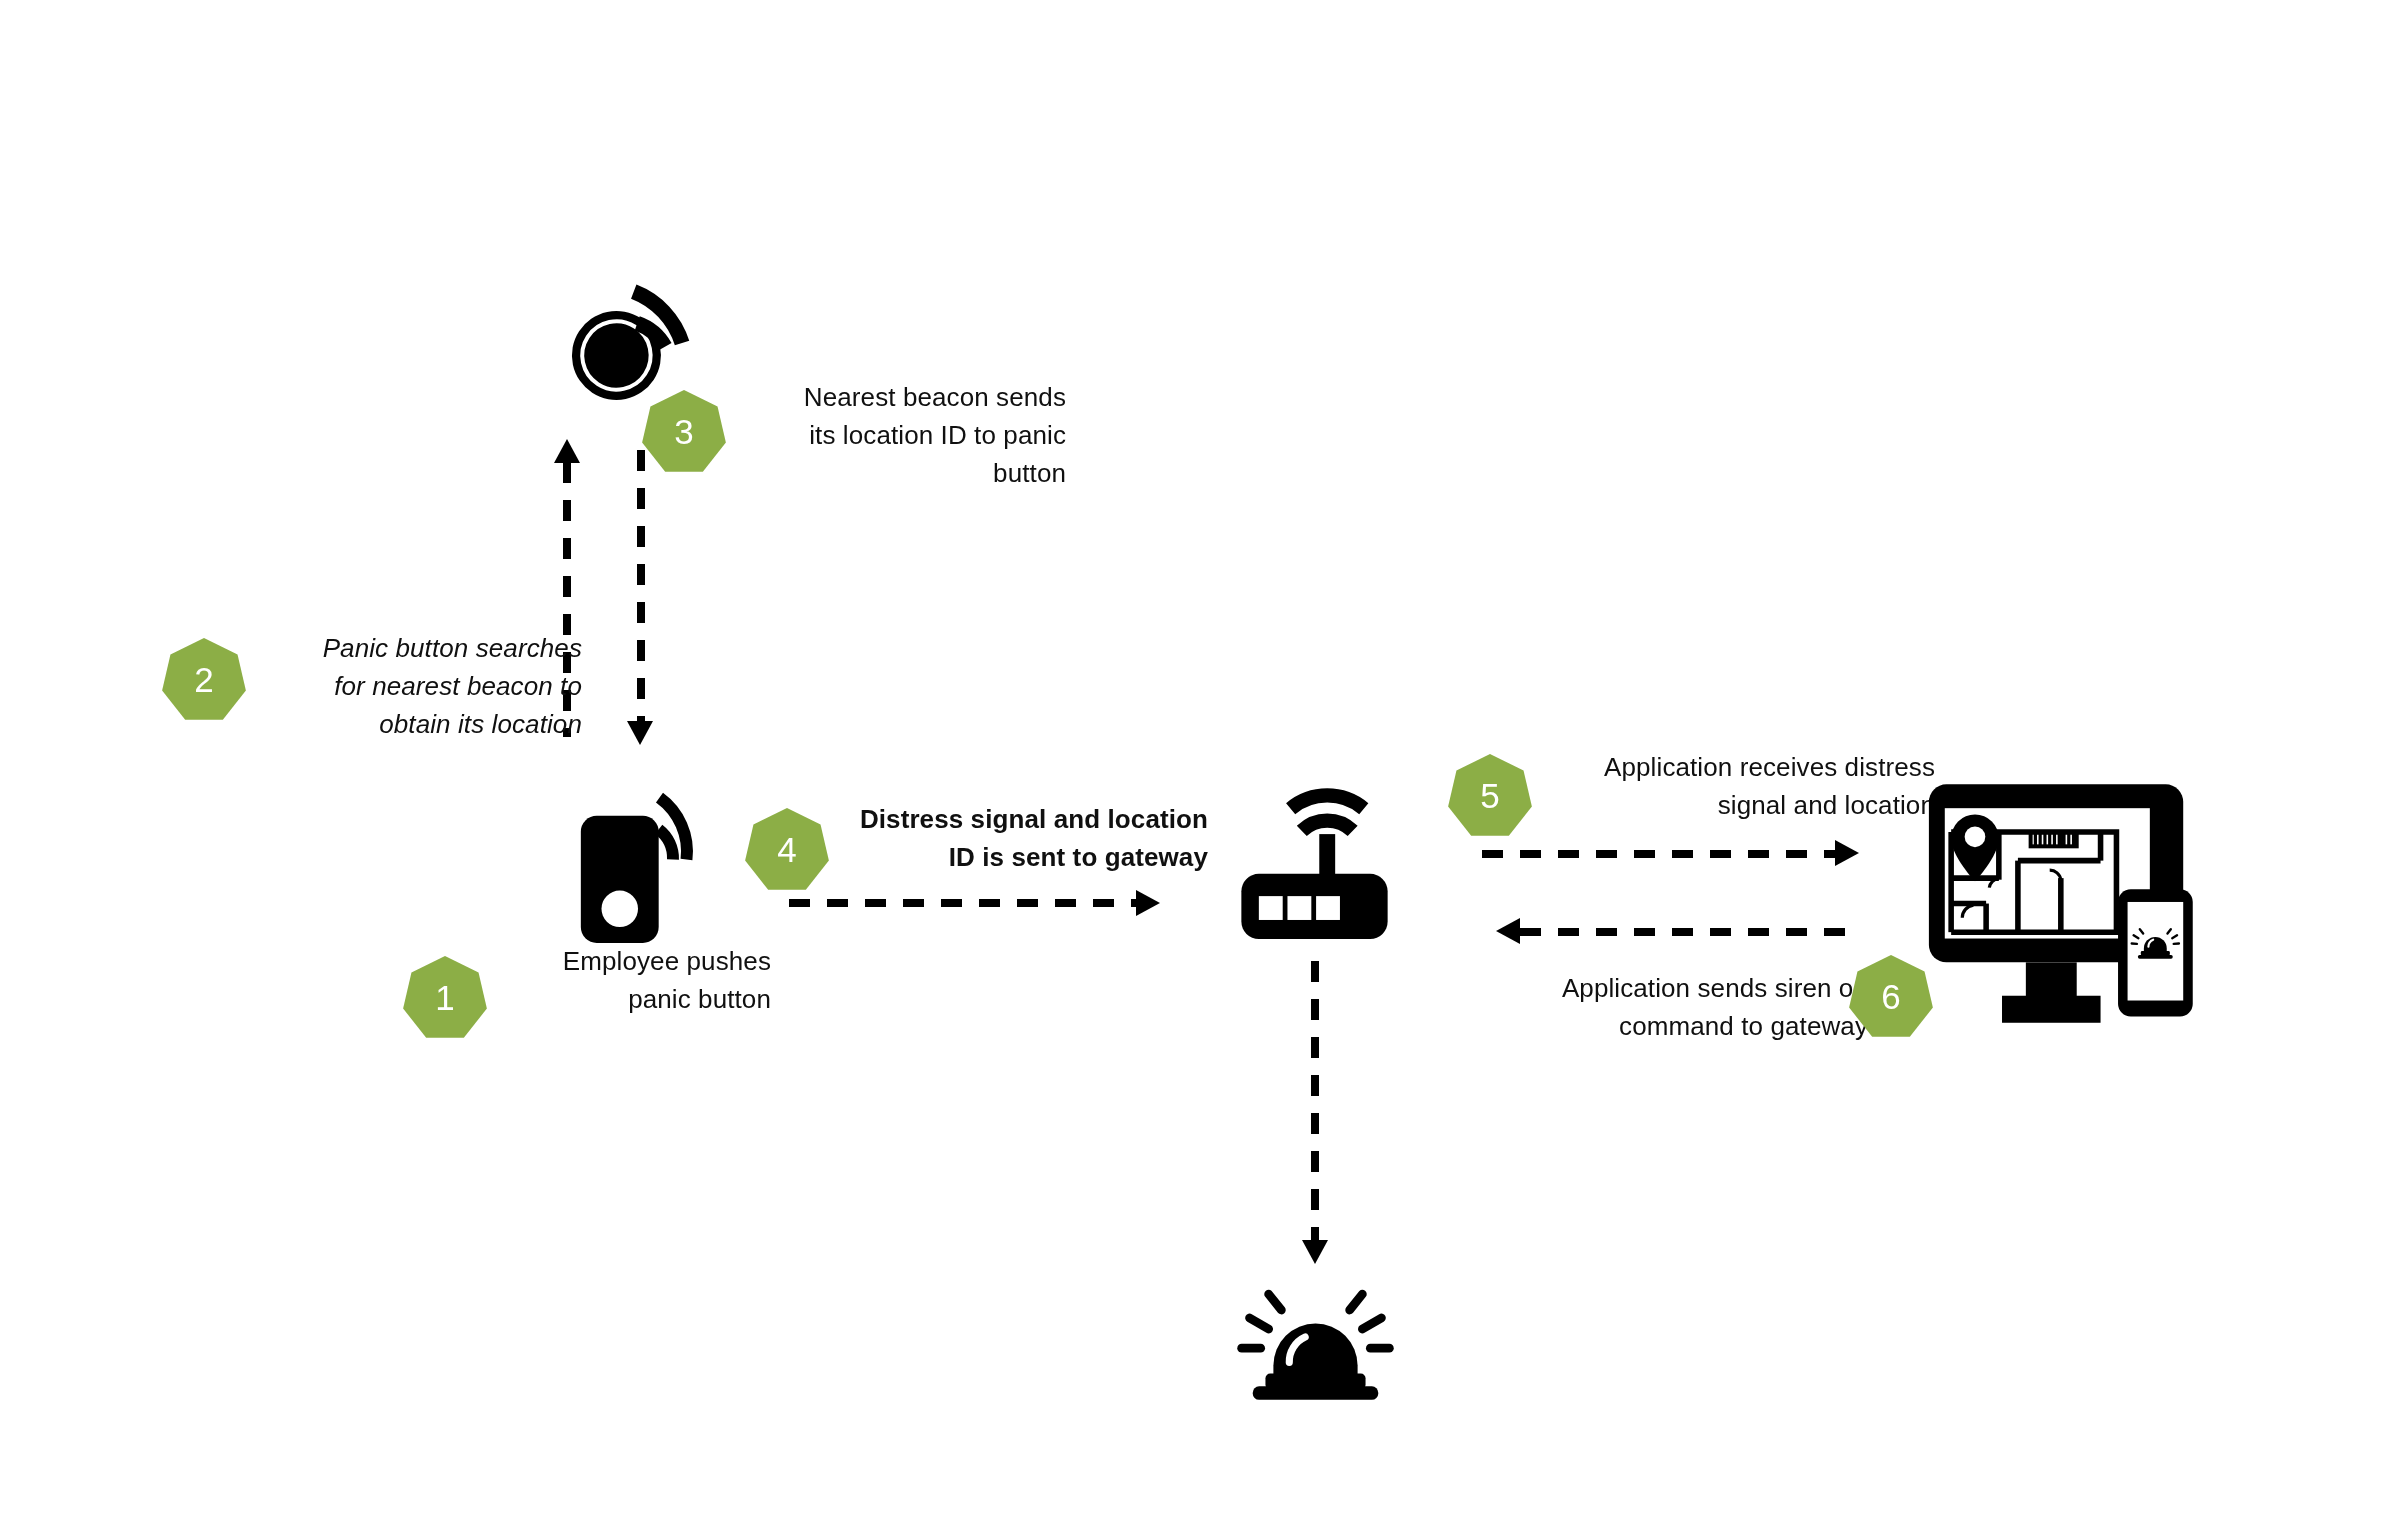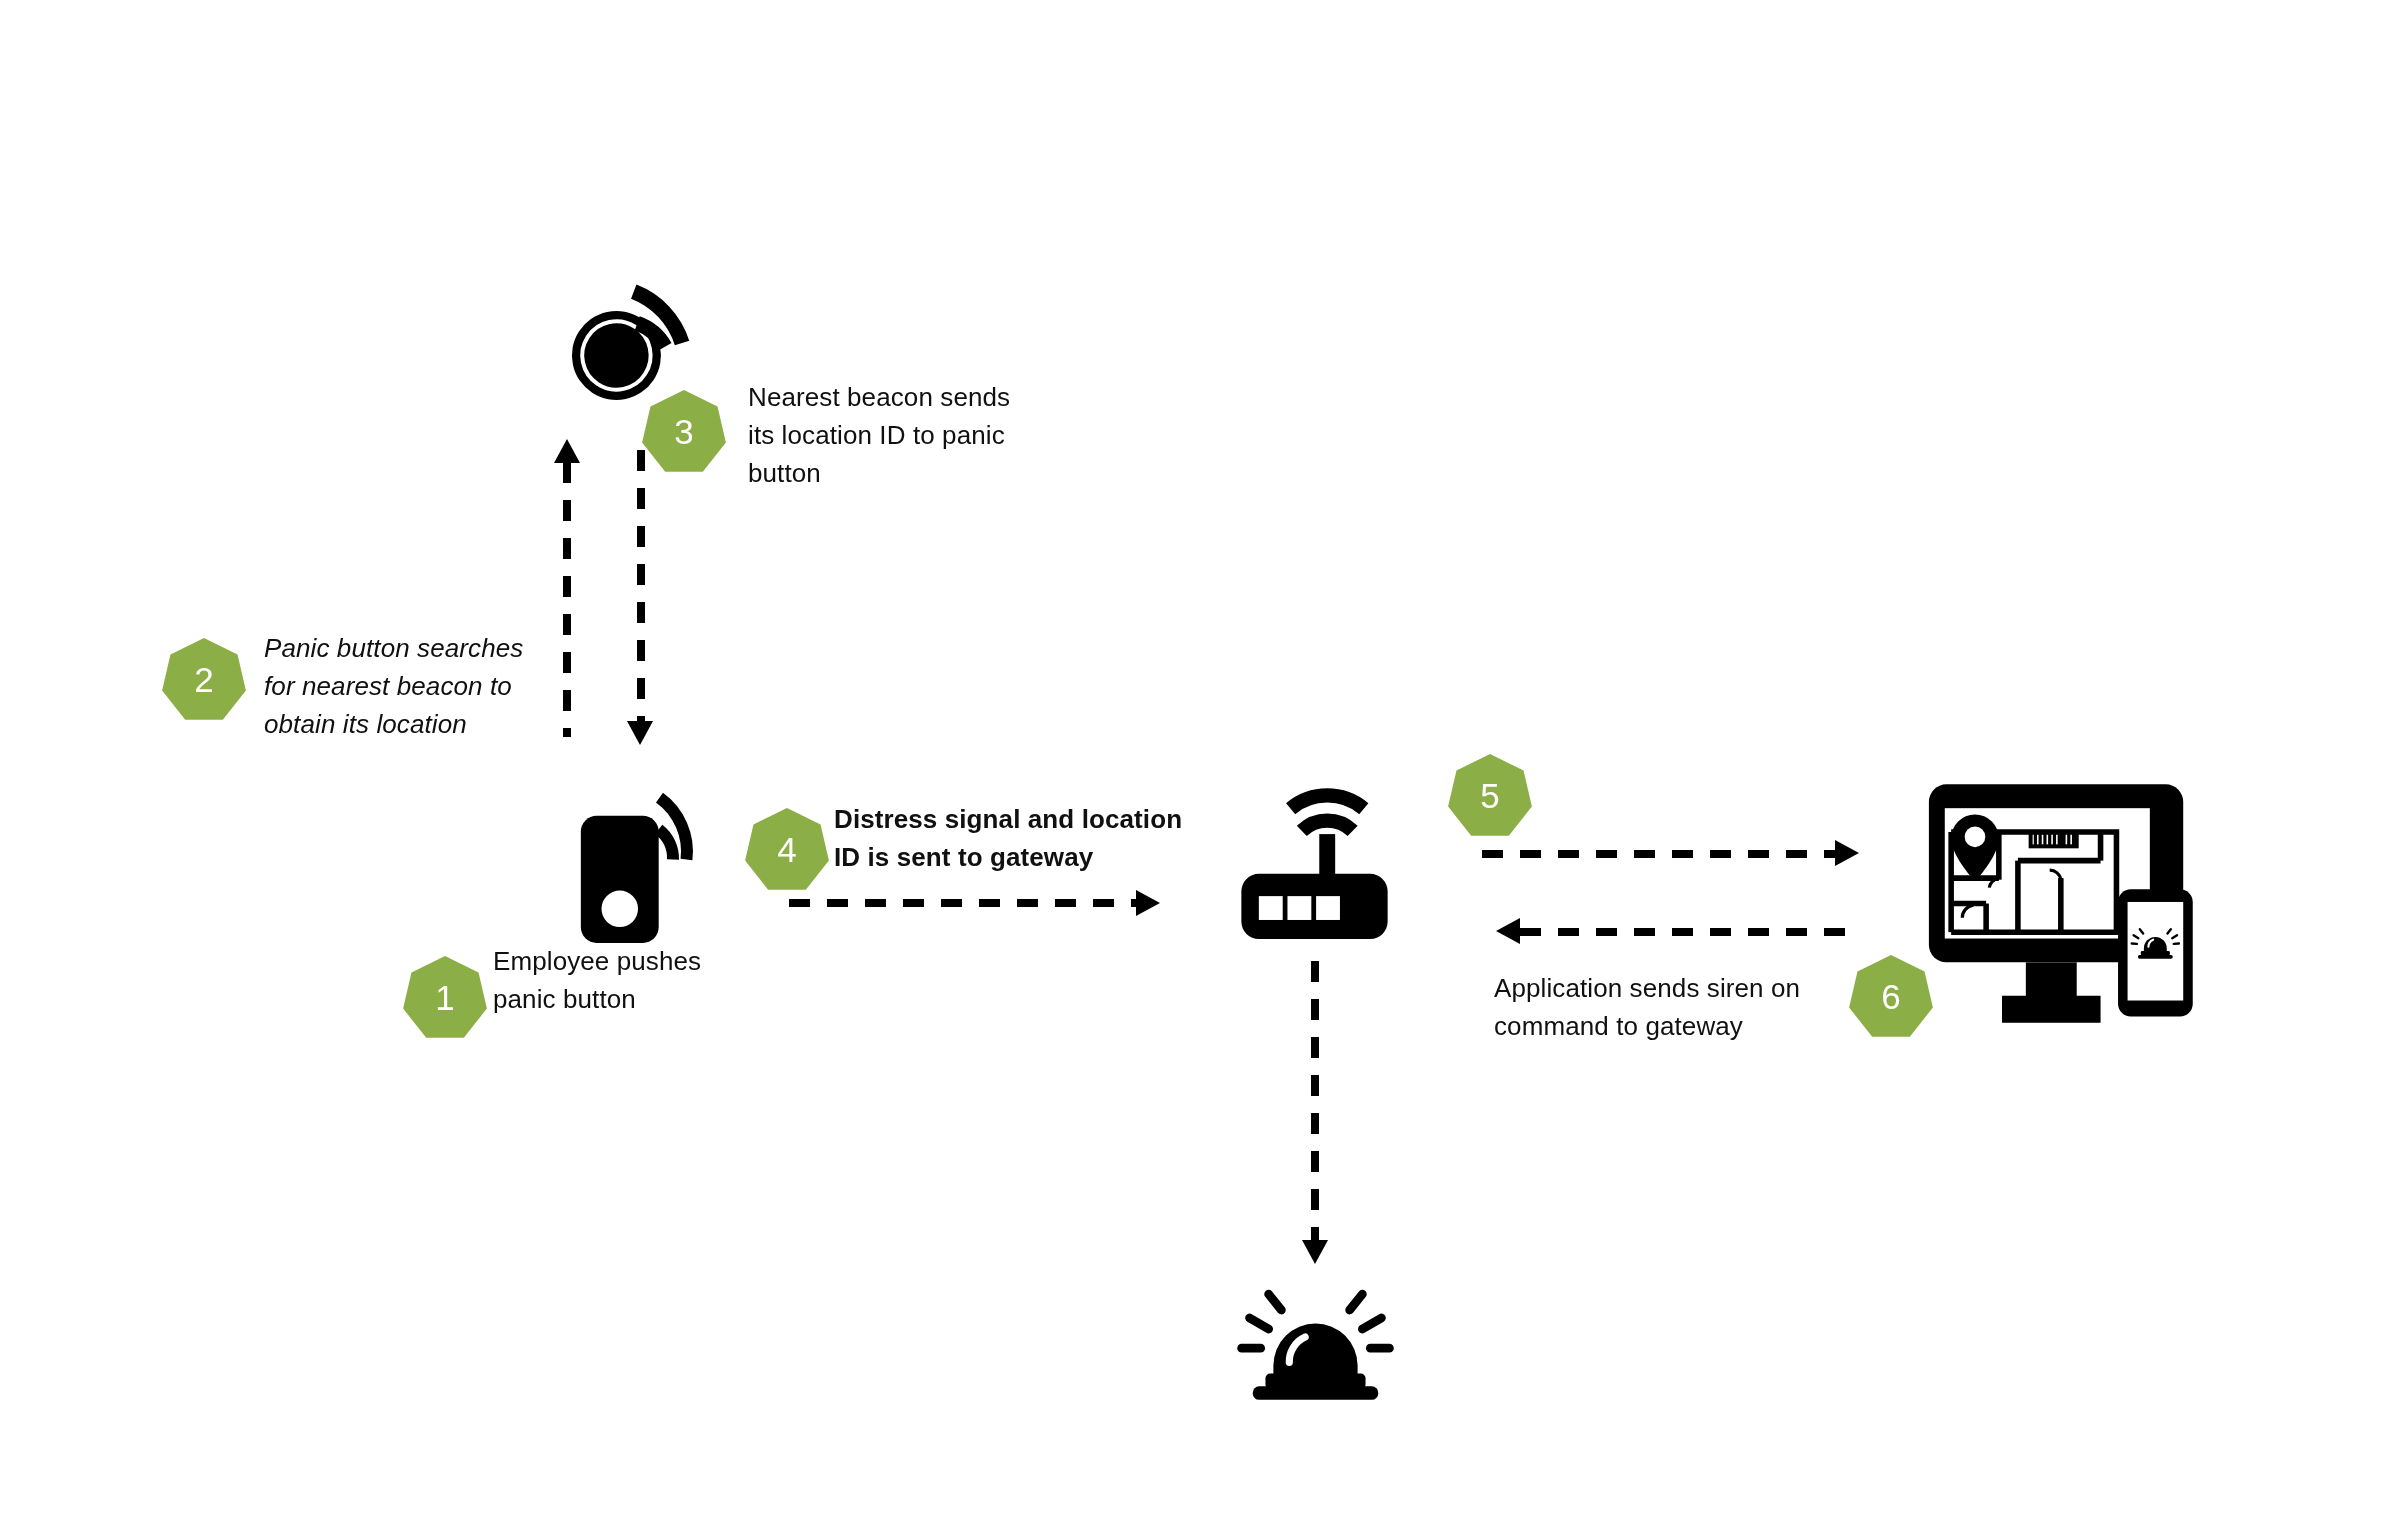--- a/index.html
+++ b/index.html
@@ -37,20 +37,21 @@
     box-sizing: border-box;
   }
 
   
   .caption {
     color: #101010;
     font-size: 26px;
     line-height: 38px;
     white-space: pre-line;
     letter-spacing: 0.1px;
+    text-align: right;
   }
 
   
   .dash-h {
     height: 8px;
     background-image: repeating-linear-gradient(to right,
         #000 0px, #000 20.7px, rgba(0,0,0,0) 20.7px, rgba(0,0,0,0) 38px);
   }
   .dash-v {
     width: 8px;
@@ -145,20 +146,22 @@
       <rect x="66" y="136" width="30" height="30" fill="#fff"></rect>
       <rect x="102" y="136" width="30" height="30" fill="#fff"></rect>
       <rect x="106" y="58" width="20" height="56" fill="#000"></rect>
       <path d="M84 54 A46 46 0 0 1 148 54" fill="none" stroke="#000" stroke-width="18" stroke-linecap="butt"></path>
       <path d="M70 26 A72 72 0 0 1 162 26" fill="none" stroke="#000" stroke-width="18" stroke-linecap="butt"></path>
     </svg>
   </div>
 
   <div class="abs badge" style="left:1447px; top:754px;">5</div>
 
+  <div class="abs caption" style="left:1537px; top:748px; width:398px;">Application receives distress
+signal and location</div>
 
   <div class="abs dash-h" style="left:1482px; top:850px; width:358px;"></div>
   <div class="abs arrow-r" style="left:1835px; top:840px;"></div>
 
   <div class="abs dash-h" style="left:1520px; top:928px; width:326px;"></div>
   <div class="abs arrow-l" style="left:1496px; top:918px;"></div>
 
   <div class="abs caption" style="left:1494px; top:969px; width:374px;">Application sends siren on
 command to gateway</div>
 

